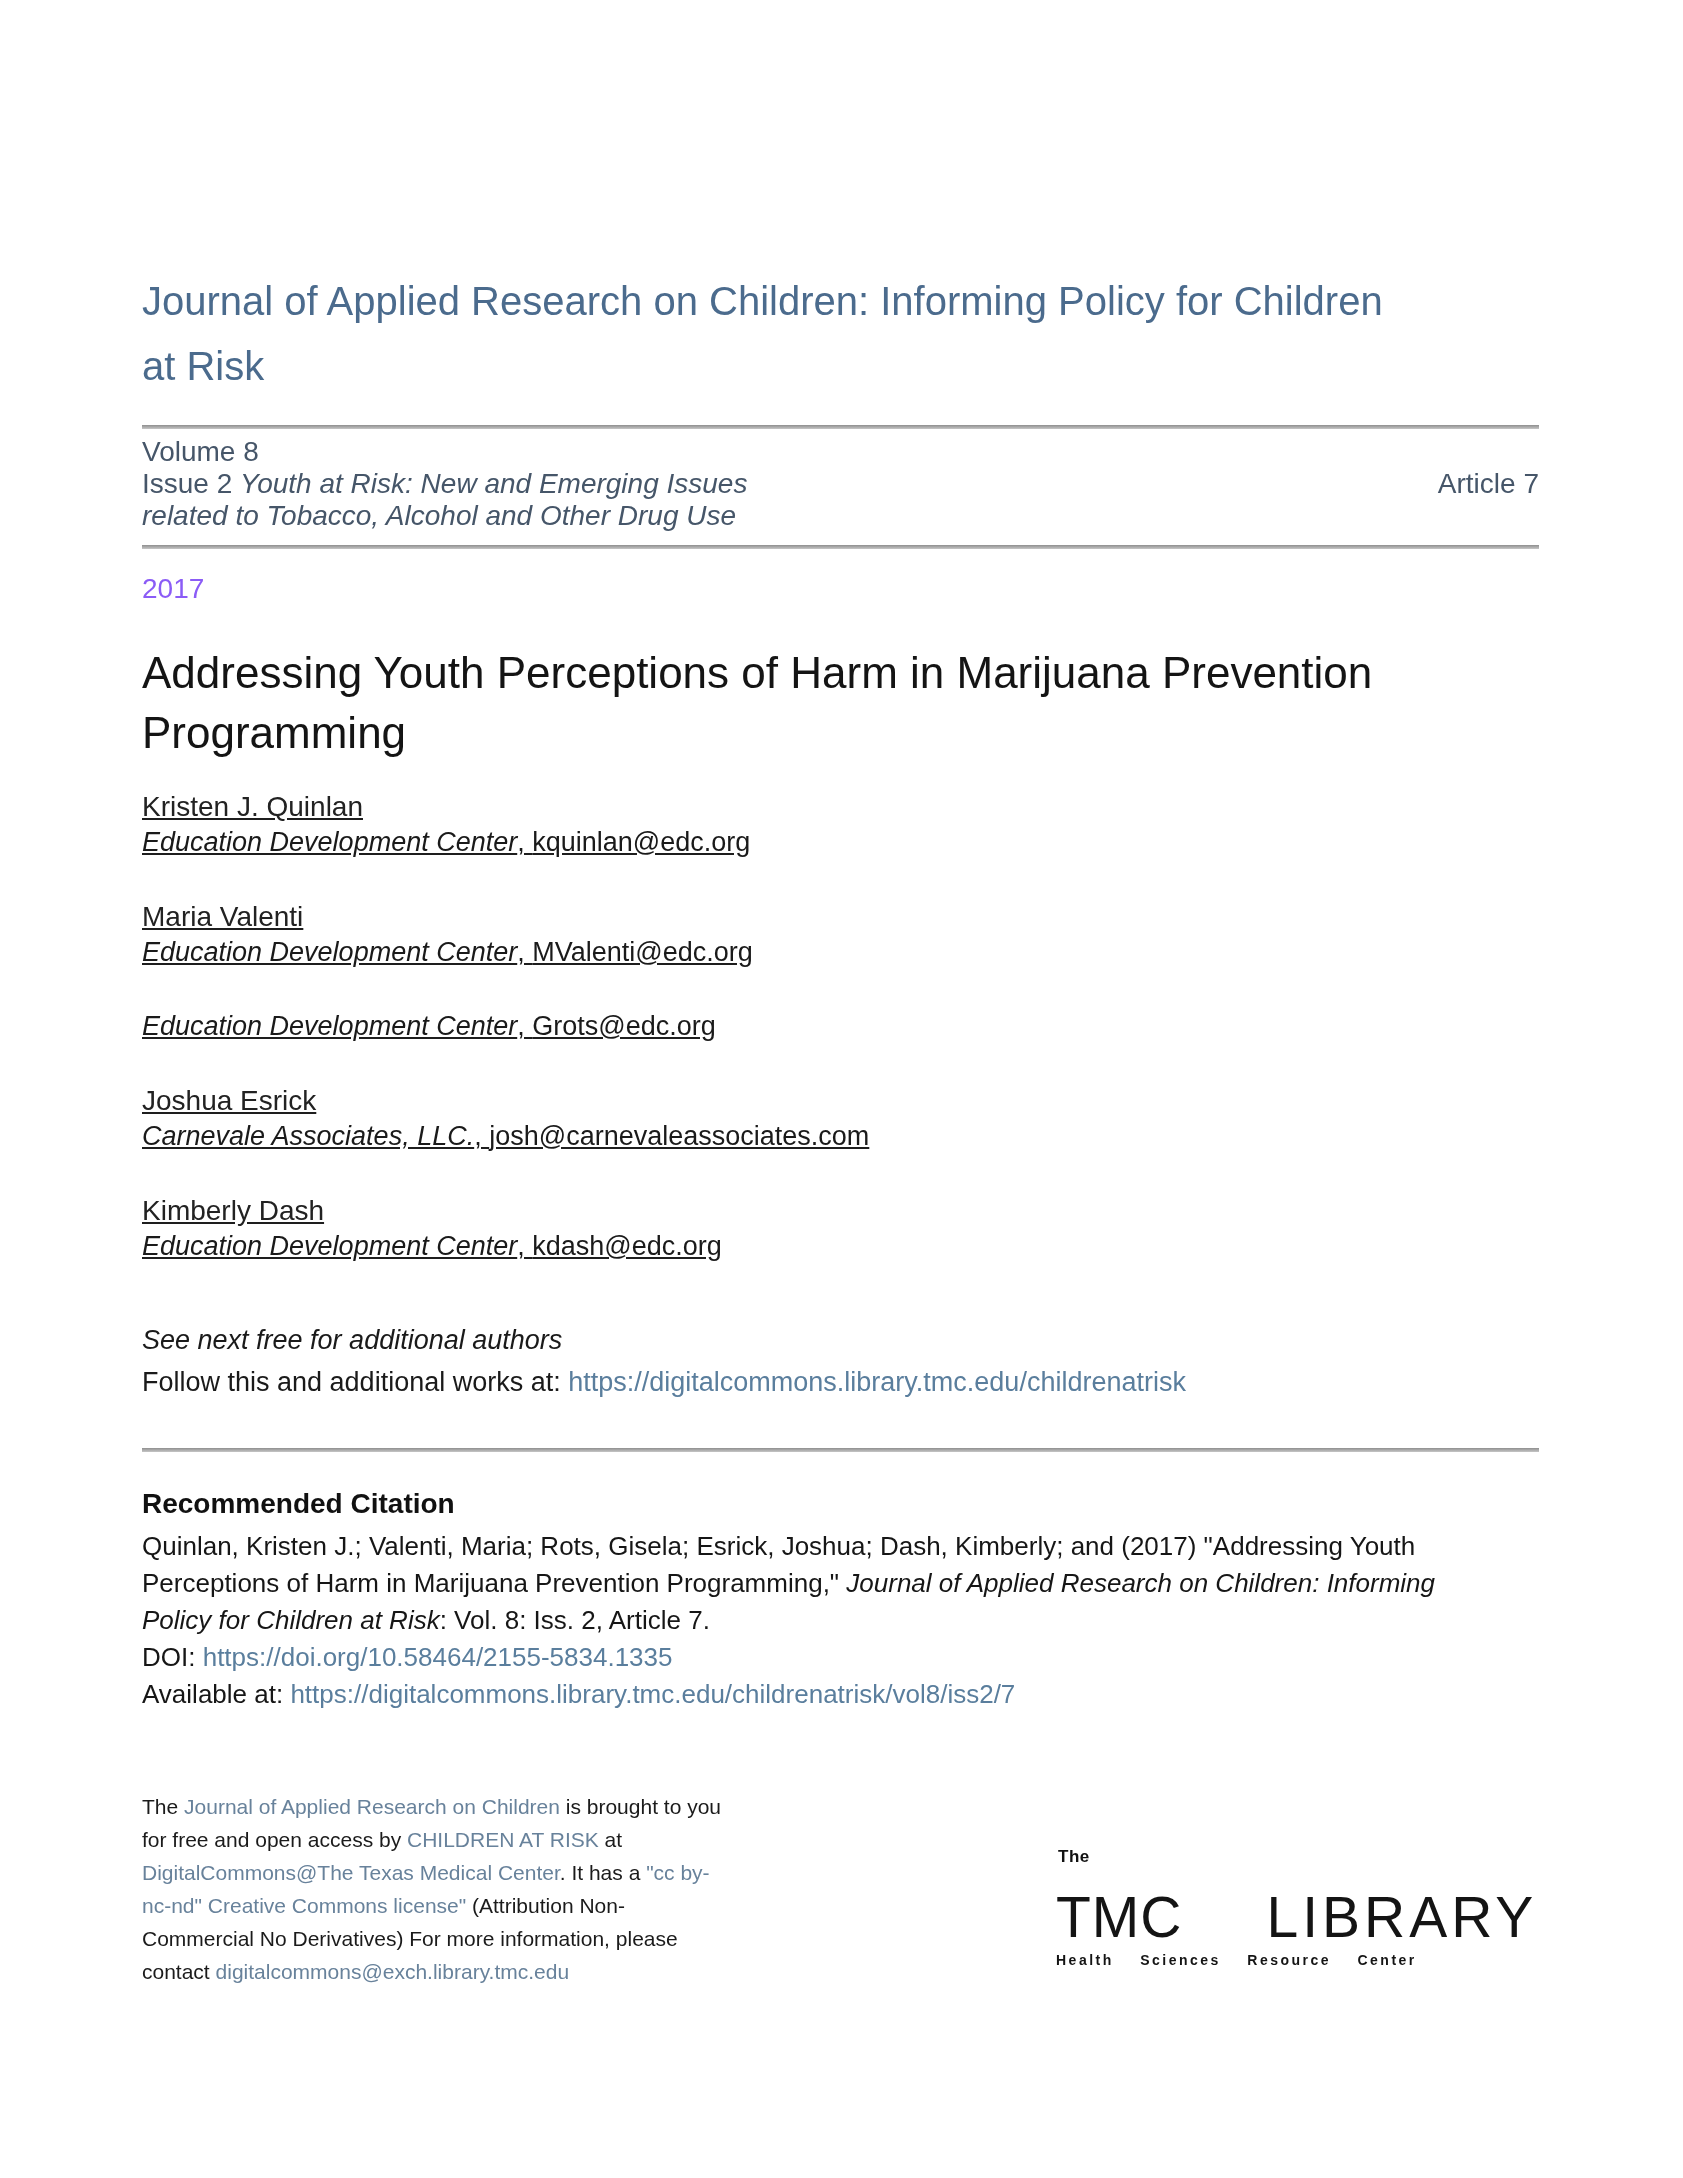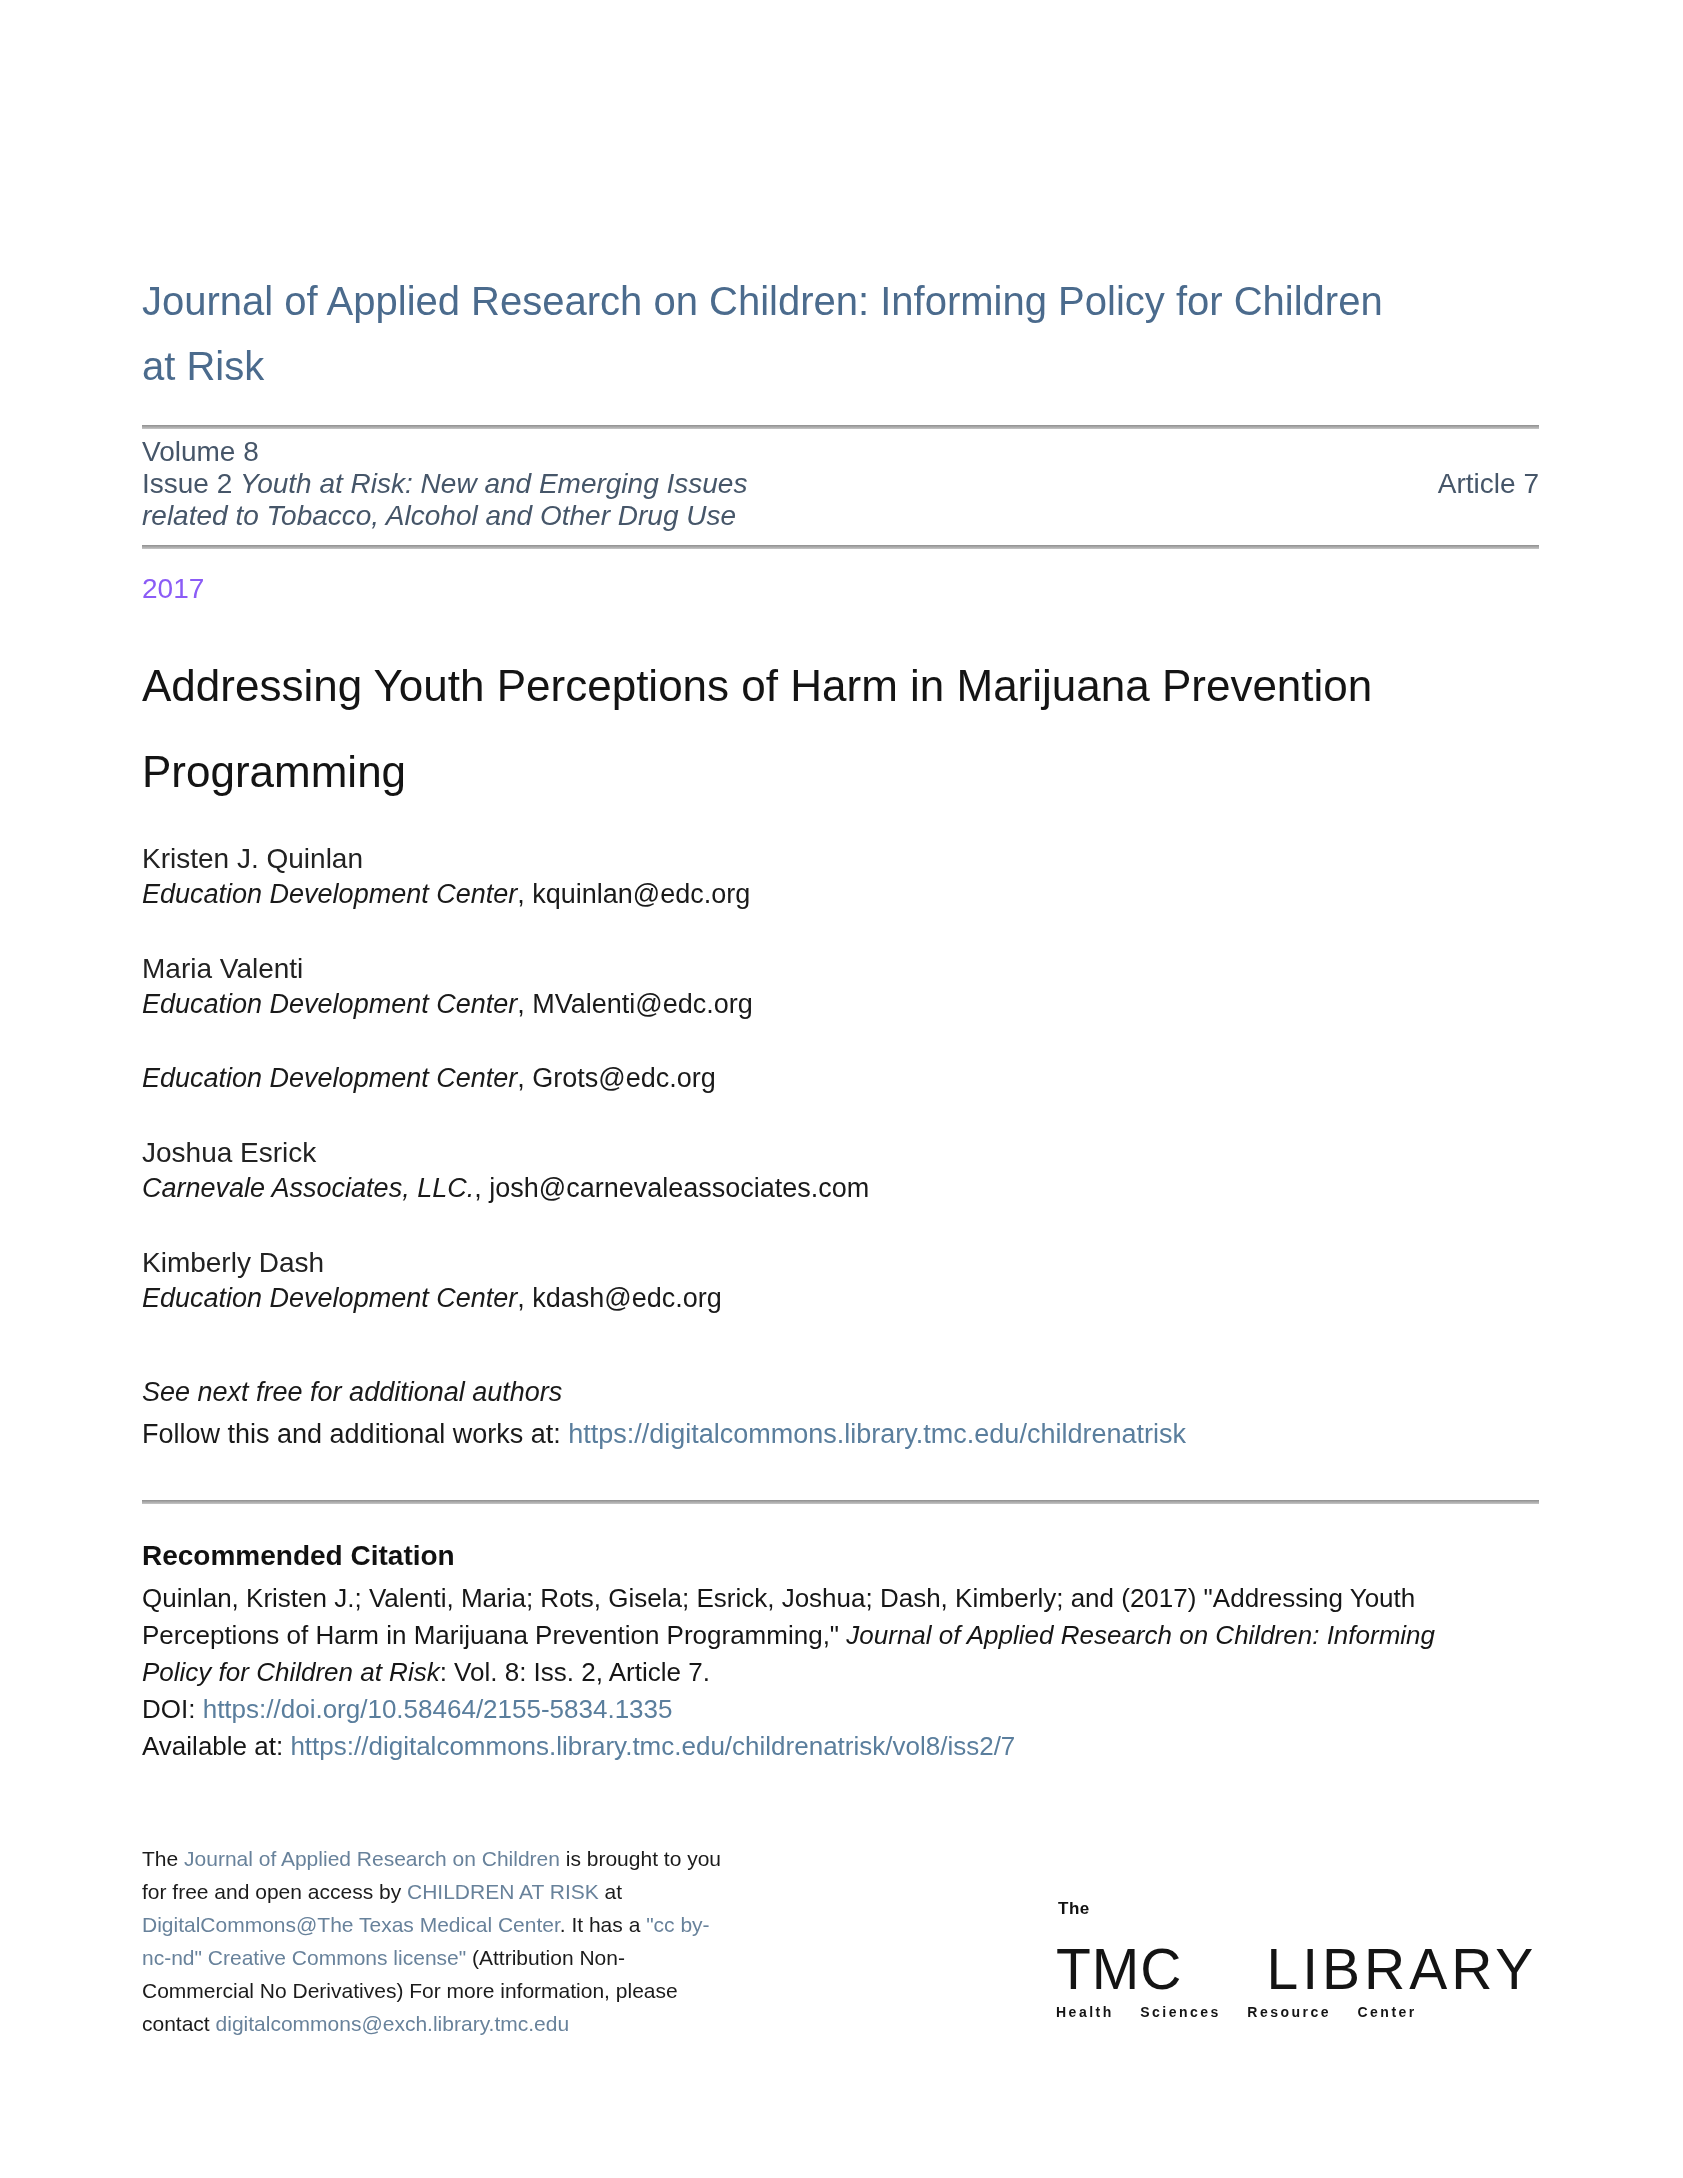--- a/index.html
+++ b/index.html
@@ -16,25 +16,25 @@
   .rule3{margin-top:50px;}
 
   .meta-row{display:flex;justify-content:space-between;align-items:flex-start;
       margin-top:7px;color:#465669;font-size:28px;line-height:32px;}
   .meta-left{max-width:634px;}
   .issue-title{font-style:italic;}
   .article-number{margin-top:32px;white-space:nowrap;}
 
   .year{margin-top:24px;font-size:28px;color:#8b5cf6;}
 
-  .article-title{margin:38px 0 0 0;font-size:44px;line-height:86px;
+  .article-title{margin:38px 0 0 0;font-size:44px;line-height:60px;
       font-weight:400;color:#141414;max-width:1406px;}
 
   .authors{margin-top:26px;}
-  .author{margin-bottom:39px;}
+  .author{margin-bottom:39px;text-decoration:underline;}
   .author-name{font-size:28px;line-height:36px;color:#222222;}
   .author-affil{font-size:27px;line-height:35px;color:#1a1a1a;}
   .author-affil em{font-style:italic;}
 
   .see-next{margin-top:61px;font-size:27px;font-style:italic;color:#1a1a1a;}
   .follow{margin-top:11px;font-size:27px;color:#1a1a1a;}
 
   a.lnk{color:#5a7e9d;text-decoration:none;cursor:pointer;}
   a.flnk{color:#68829b;text-decoration:none;cursor:pointer;}
 

